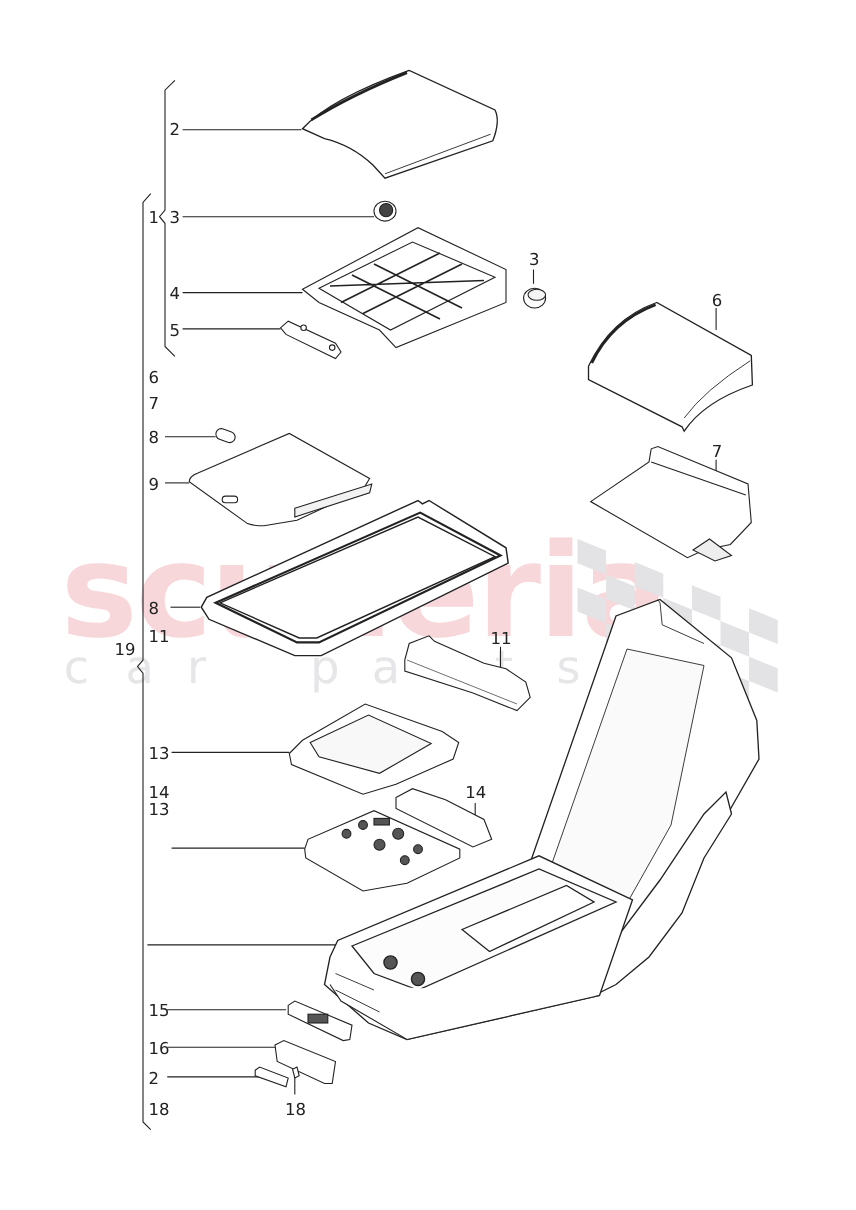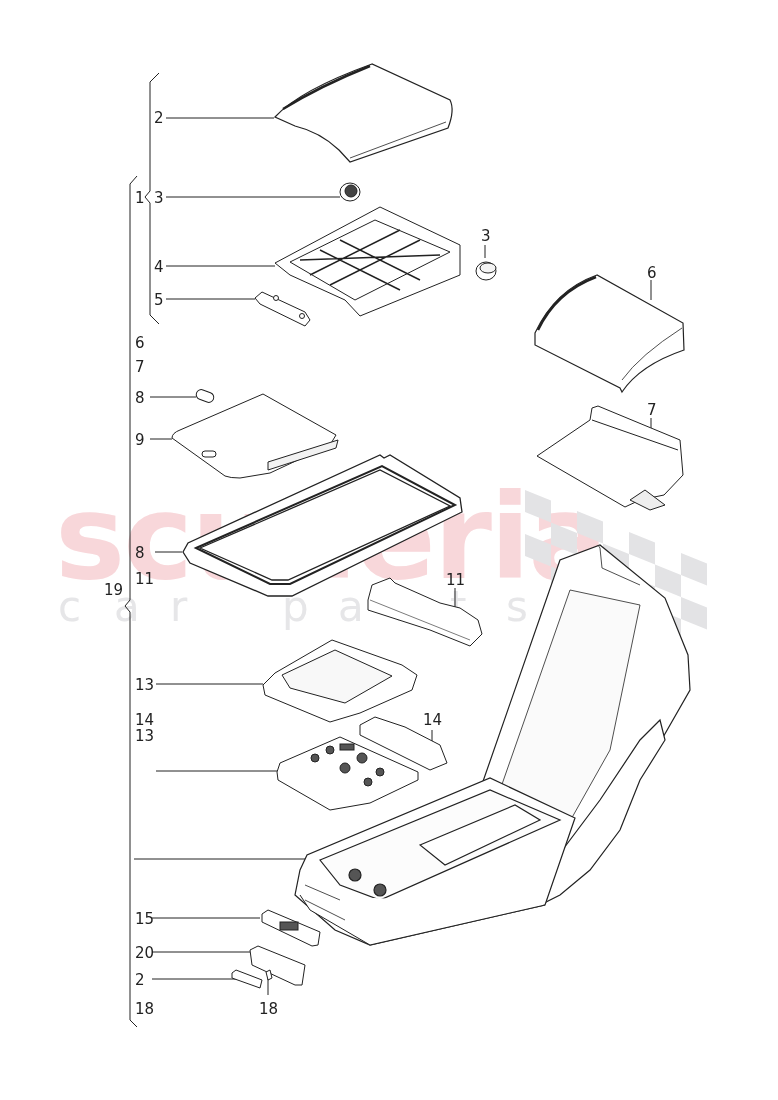--- a/index.html
+++ b/index.html
@@ -196,21 +196,21 @@
   <div class="lbl" style="left:135px;top:360px">7</div>
   <div class="lbl" style="left:135px;top:391px">8</div>
   <div class="lbl" style="left:135px;top:433px">9</div>
   <div class="lbl" style="left:135px;top:546px">8</div>
   <div class="lbl" style="left:135px;top:572px">11</div>
   <div class="lbl" style="left:104px;top:583px">19</div>
   <div class="lbl" style="left:135px;top:678px">13</div>
   <div class="lbl" style="left:135px;top:713px">14</div>
   <div class="lbl" style="left:135px;top:729px">13</div>
   <div class="lbl" style="left:135px;top:912px">15</div>
-  <div class="lbl" style="left:135px;top:946px">20</div>
+  <div class="lbl" style="left:135px;top:946px">16</div>
   <div class="lbl" style="left:135px;top:973px">2</div>
   <div class="lbl" style="left:135px;top:1002px">18</div>
 
   <div class="lbl" style="left:481px;top:229px">3</div>
   <div class="lbl" style="left:647px;top:266px">6</div>
   <div class="lbl" style="left:647px;top:403px">7</div>
   <div class="lbl" style="left:446px;top:573px">11</div>
   <div class="lbl" style="left:423px;top:713px">14</div>
   <div class="lbl" style="left:259px;top:1002px">18</div>
 </div>

